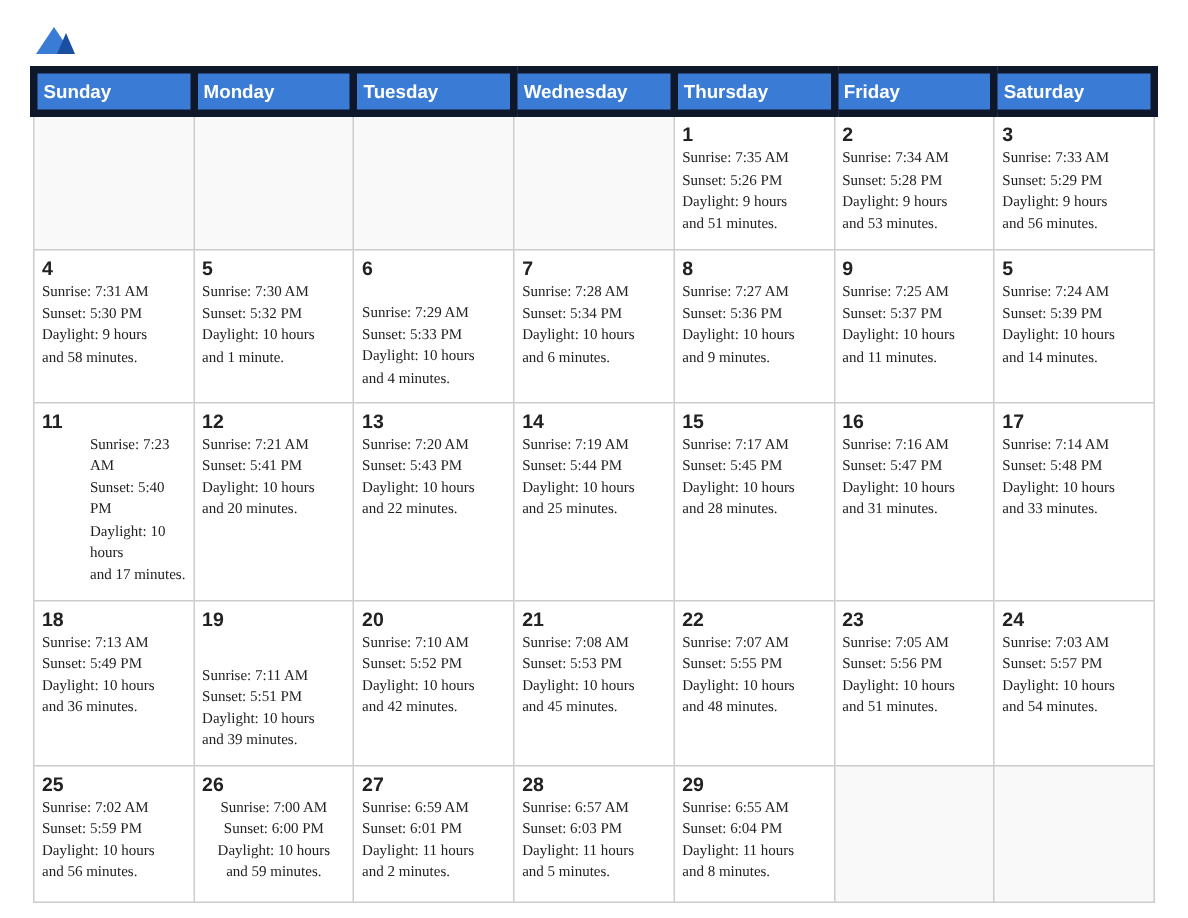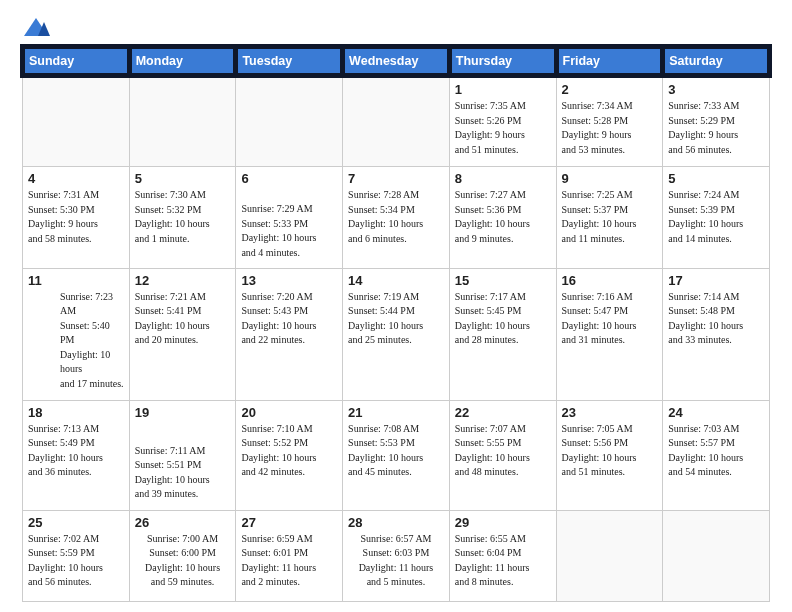--- a/index.html
+++ b/index.html
@@ -330,21 +330,21 @@
           </td>
           <td>
             <div class="day-num">27</div>
             <div class="day-info" style="white-space: pre-line;">Sunrise: 6:59 AM
 Sunset: 6:01 PM
 Daylight: 11 hours
 and 2 minutes.</div>
           </td>
           <td>
             <div class="day-num">28</div>
-            <div class="day-info" style="white-space: pre-line; text-align: center;">Sunrise: 6:57 AM
+            <div class="day-info" style="white-space: pre-line;">Sunrise: 6:57 AM
 Sunset: 6:03 PM
 Daylight: 11 hours
 and 5 minutes.</div>
           </td>
           <td>
             <div class="day-num">29</div>
             <div class="day-info" style="white-space: pre-line;">Sunrise: 6:55 AM
 Sunset: 6:04 PM
 Daylight: 11 hours
 and 8 minutes.</div>

